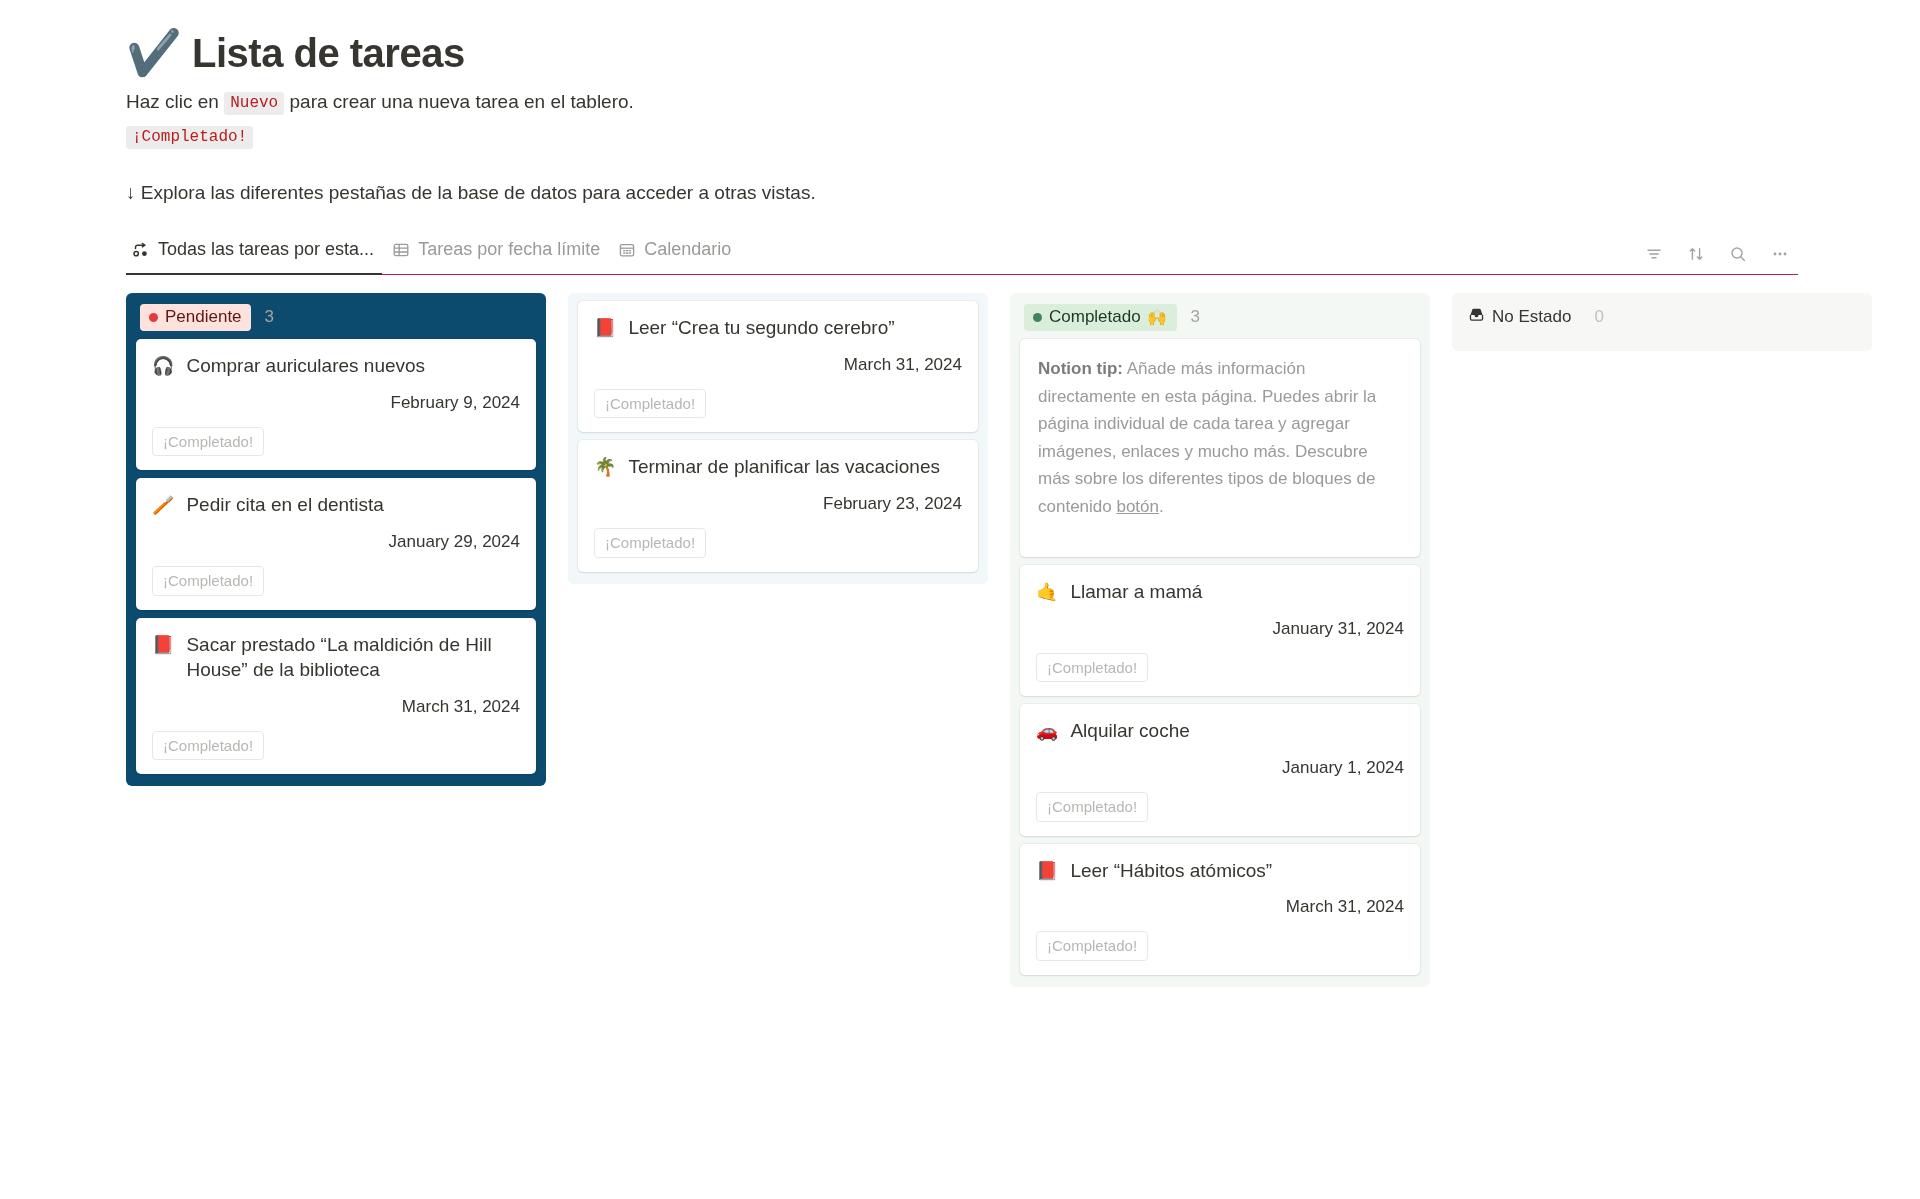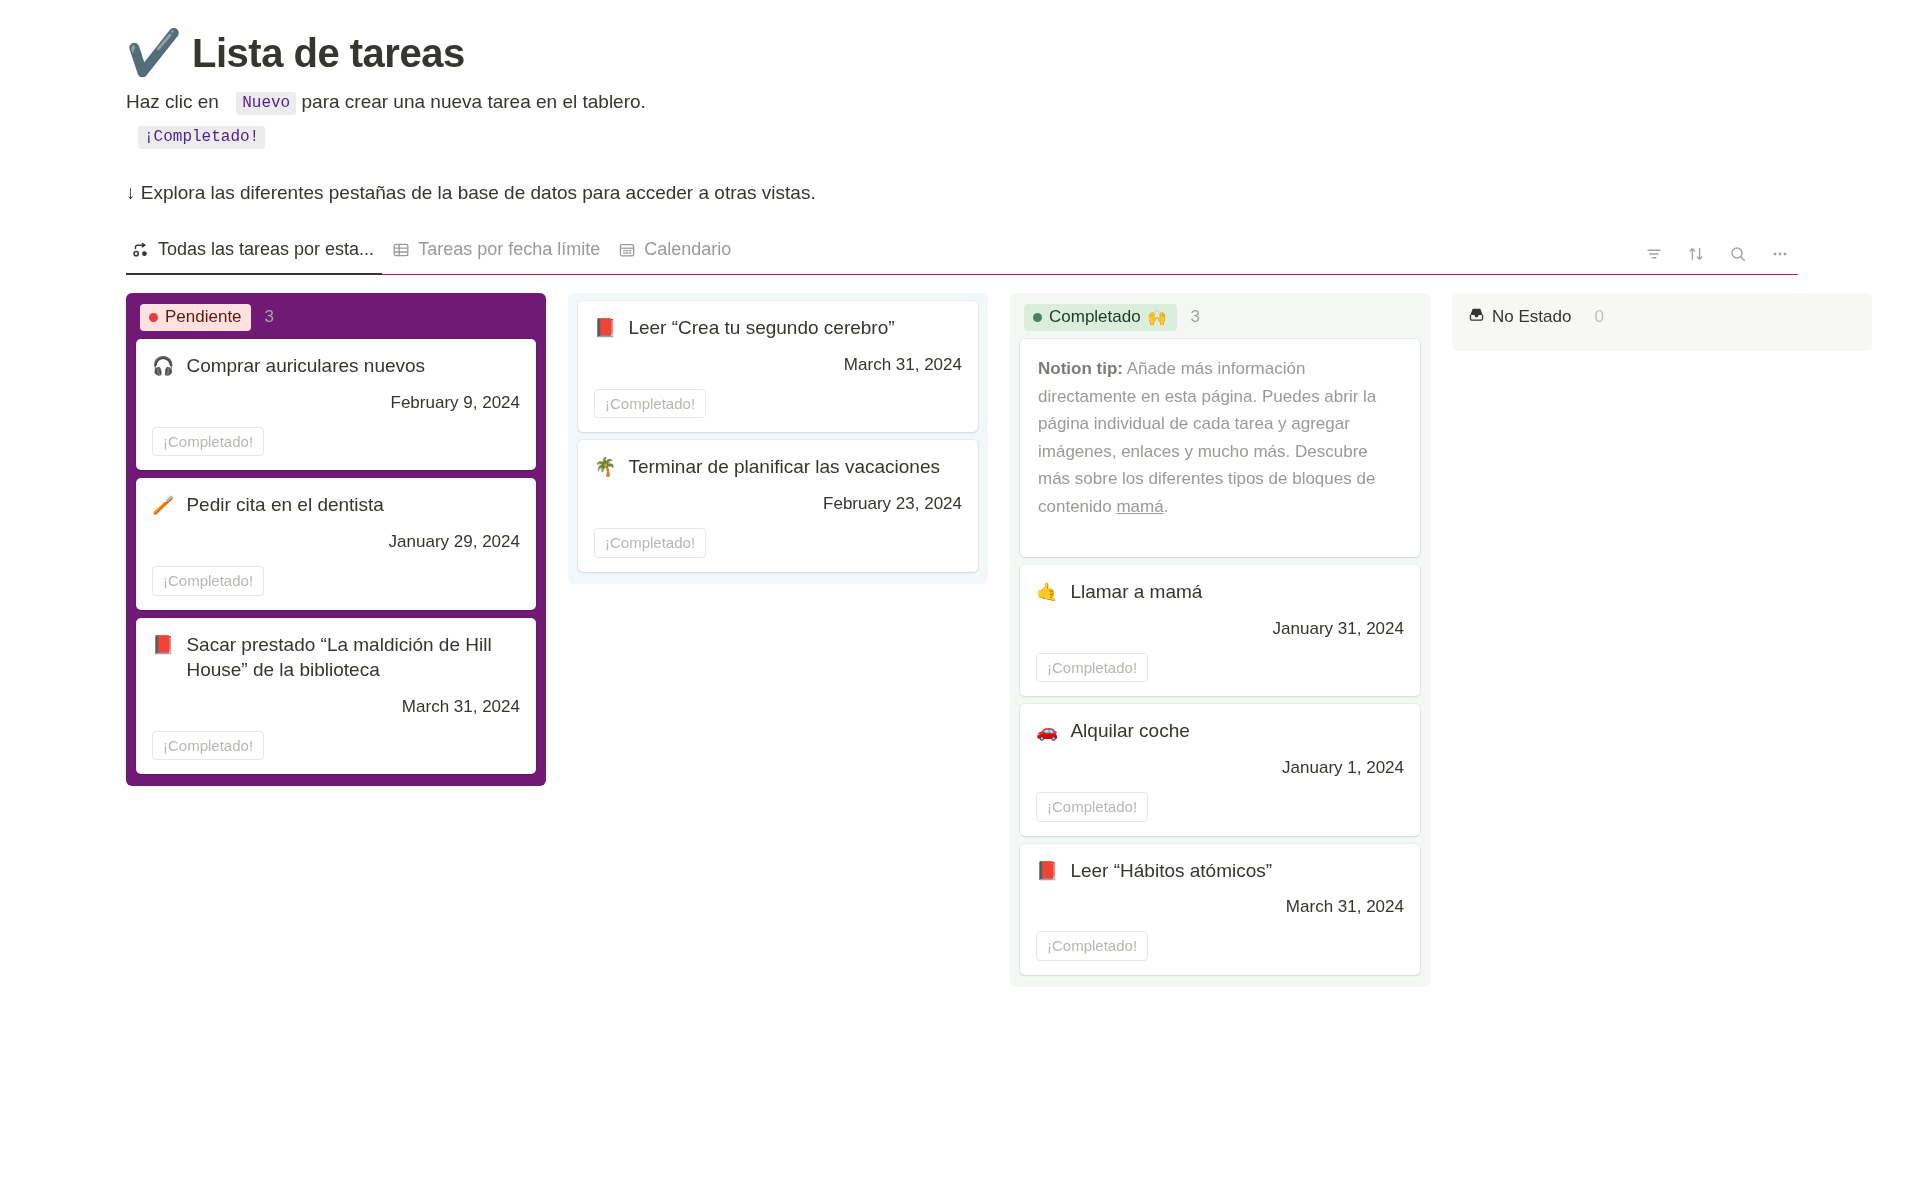--- a/index.html
+++ b/index.html
@@ -47,26 +47,25 @@
     font-size: 19px;
     line-height: 1.55;
     color: #37352f;
     max-width: 1060px;
   }
   .code-chip {
     display: inline-block;
     font-family: "Liberation Mono", "DejaVu Sans Mono", monospace;
     font-size: 16px;
     background: #ececec;
-    color: #4c1d95;
+    color: #b91c1c;
     border-radius: 3px;
     padding: 1px 6px;
     line-height: 1.3;
     vertical-align: 1px;
-    margin-left: 12px;
   }
   .intro .spacer { height: 22px; }
   .arrow-note {
     font-size: 19px;
     color: #37352f;
     margin: 0 0 0 0;
   }
 
   
   .tabbar {
@@ -125,21 +124,21 @@
     gap: 22px;
     margin-top: 18px;
     align-items: flex-start;
   }
   .column {
     width: 420px;
     border-radius: 6px;
     padding: 8px 10px 12px 10px;
     min-height: 50px;
   }
-  .col-pendiente  { background: #701a75; }
+  .col-pendiente  { background: #0c4a6e; }
   .col-encurso    { background: #f2f7fa; }
   .col-completado { background: #f3f8f4; }
   .col-noestado   { background: #f7f7f5; }
 
   .col-header {
     display: flex;
     align-items: center;
     gap: 14px;
     height: 32px;
     padding: 0 4px;
@@ -387,21 +386,21 @@
             <span class="dot dot-green"></span>
             <span>Completado</span>
             <span class="pill-emoji">🙌</span>
           </span>
           <span class="col-count">3</span>
         </div>
         <div class="cards">
 
           <div class="tip-card">
             <div class="tip-text">
-              <b>Notion tip:</b><span> Añade más información directamente en esta página. Puedes abrir la página individual de cada tarea y agregar imágenes, enlaces y mucho más. Descubre más sobre los diferentes tipos de bloques de contenido </span><span class="lnk">mamá</span><span>.</span>
+              <b>Notion tip:</b><span> Añade más información directamente en esta página. Puedes abrir la página individual de cada tarea y agregar imágenes, enlaces y mucho más. Descubre más sobre los diferentes tipos de bloques de contenido </span><span class="lnk">botón</span><span>.</span>
             </div>
           </div>
 
           <div class="card">
             <div class="card-title">
               <span class="card-emoji">🤙</span>
               <span>Llamar a mamá</span>
             </div>
             <div class="card-date">January 31, 2024</div>
             <button class="btn-completado">¡Completado!</button>

